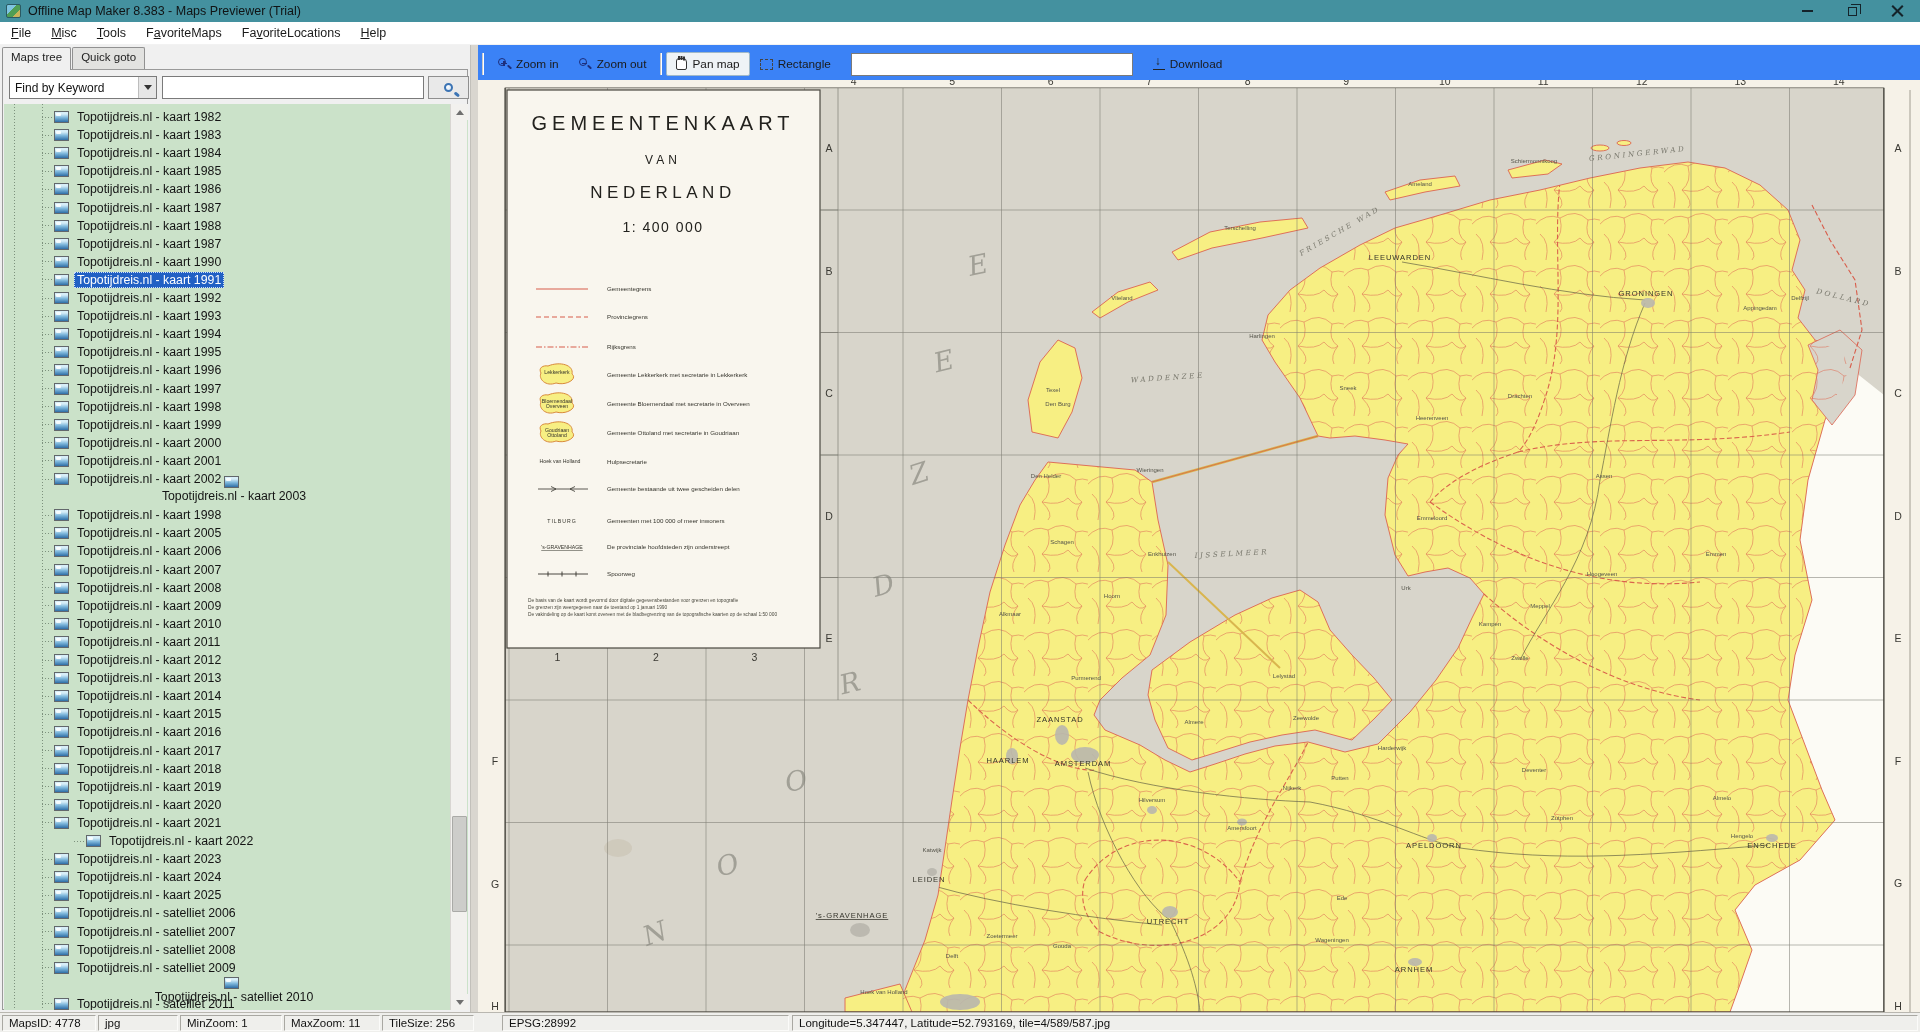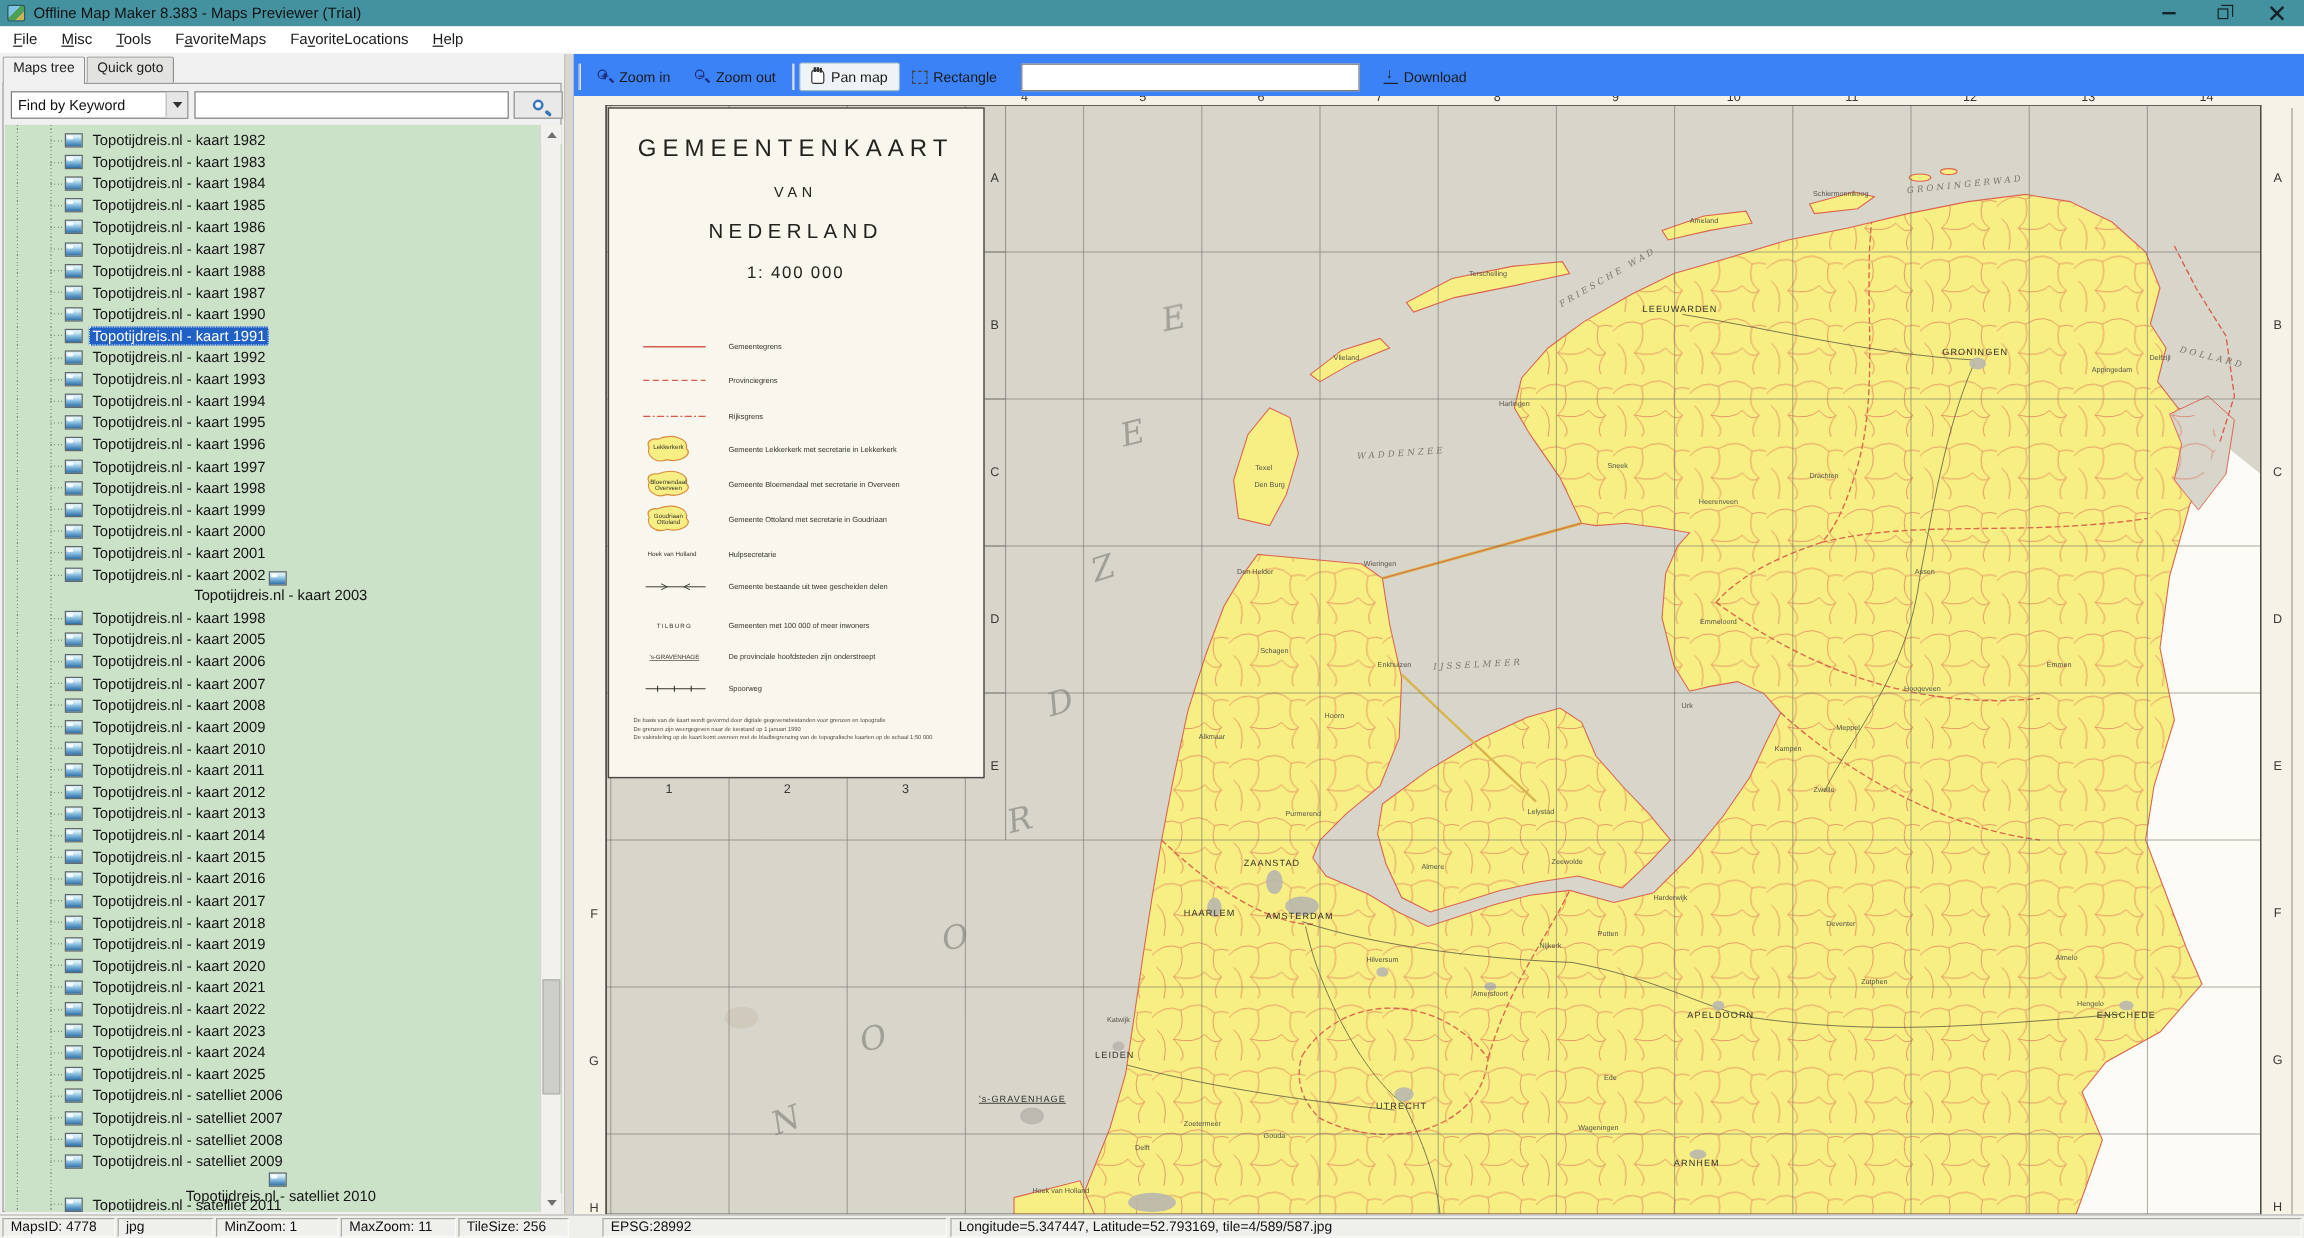--- a/index.html
+++ b/index.html
@@ -336,21 +336,21 @@
         <div class="trow" style="top: 691.8px; width: 460px;">
           <span class="stub"></span>
           <span class="ticon"></span>
           <span class="lbl">Topotijdreis.nl - kaart 2020</span>
         </div>
         <div class="trow" style="top: 709.9px; width: 460px; text-align: right;">
           <span class="stub"></span>
           <span class="ticon"></span>
           <span class="lbl">Topotijdreis.nl - kaart 2021</span>
         </div>
-        <div class="trow" style="top: 728px; width: 460px;">
+        <div class="trow" style="top: 728px; width: 460px; padding-left: 32px;">
           <span class="stub"></span>
           <span class="ticon"></span>
           <span class="lbl">Topotijdreis.nl - kaart 2022</span>
         </div>
         <div class="trow" style="top: 746.1px; width: 460px;">
           <span class="stub"></span>
           <span class="ticon"></span>
           <span class="lbl">Topotijdreis.nl - kaart 2023</span>
         </div>
         <div class="trow" style="top: 764.2px; width: 460px;">

